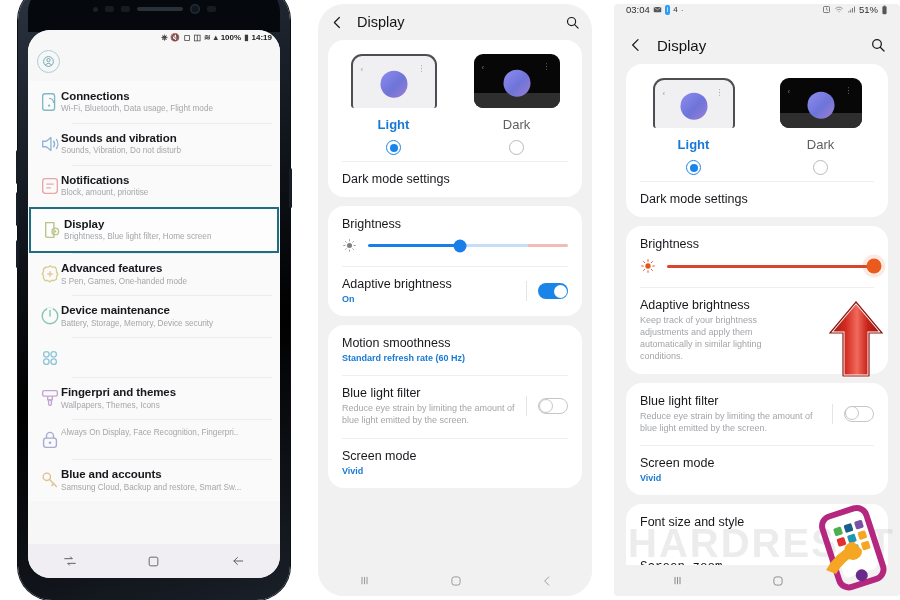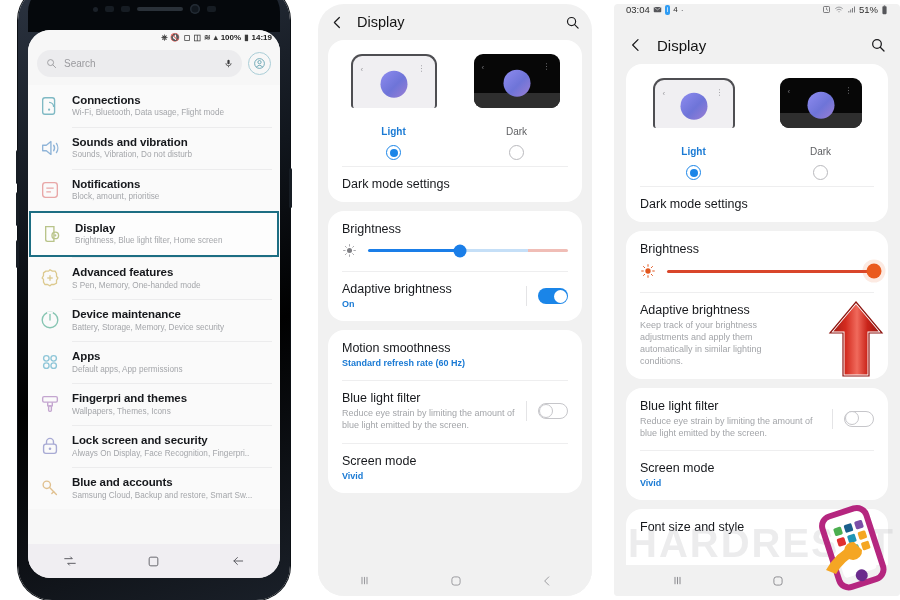--- a/index.html
+++ b/index.html
@@ -49,21 +49,21 @@
     display:flex; align-items:center; padding:0 9px; gap:7px;
   }
   .searchbox .ph { font-size:10px; color:#9a9a9e; }
   .acct {
     width:23px;height:23px;border-radius:50%;
     border:1px solid #a9cdd6; display:flex;align-items:center;justify-content:center;
     background:#f7f7f7; flex:0 0 auto;
   }
   .s-list { background:#fafafa; }
   .s-item {
-    display:flex; align-items:flex-start; gap:11px;
+    display:flex; align-items:flex-start; 
     padding:8px 10px 8px 11px; position:relative;
   }
   .s-item + .s-item::before {
     content:""; position:absolute; left:44px; right:8px; top:0; height:1px; background:#ececed;
   }
   .s-ico { width:22px; height:22px; flex:0 0 auto; margin-top:2px; }
   .s-txt { min-width:0; }
   .s-title { font-size:11.5px; color:#16181c; font-weight:bold; letter-spacing:-.1px; line-height:1.25; }
   .s-sub { font-size:8.2px; color:#a4a6aa; margin-top:1px; line-height:1.3;
            white-space:nowrap; overflow:hidden; text-overflow:ellipsis; }
@@ -102,21 +102,21 @@
   }
   .thumb-dark::after{content:"";position:absolute;left:0;right:0;bottom:0;height:15px;background:#2e2e2e;}
   .tball {
     position:absolute; left:50%; top:50%; transform:translate(-50%,-42%);
     width:27px;height:27px;border-radius:50%;
     background:linear-gradient(135deg,#8f8cf0,#6e74d8 55%,#9b7fd4);
     z-index:2;
   }
   .tchev { position:absolute; top:9px; font-size:8px; color:#9a9a9e; }
   .tdots { position:absolute; top:8px; font-size:8px; color:#9a9a9e; letter-spacing:0; }
-  .mode-label { font-size:10px; margin-top:18px; }
+  .mode-label { font-size:13px; margin-top:9px; }
   .mode-label.on { color:#1a7ad4; font-weight:bold; }
   .mode-label.off { color:#5f6063; }
   .radio { width:15px;height:15px;border-radius:50%; margin-top:8px;
            border:1.6px solid #1a85e8; display:flex;align-items:center;justify-content:center; }
   .radio .dot { width:8px;height:8px;border-radius:50%;background:#1a85e8; }
   .radio.off { border-color:#b9b9bd; }
   .row { padding:11px 14px; position:relative; }
   .row.div::before{content:"";position:absolute;left:14px;right:14px;top:0;height:1px;background:#eeeeef;}
   .row-title { font-size:12.5px; color:#16181c; }
   .row-sub { font-size:9px; color:#a3a5a9; margin-top:2px; line-height:1.35; }
@@ -194,33 +194,20 @@
         <span class="g">◻</span>
         <span class="g">◫</span>
         <span class="g">≋</span>
         <span class="g">▴</span>
         <span>100%</span>
         <span class="g">▮</span>
         <span>14:19</span>
       </div>
 
       <div class="searchwrap">
-        <div class="searchbox">
-          <svg class="icon-svg" width="11" height="11" viewBox="0 0 24 24">
-            <circle cx="10" cy="10" r="6.5" fill="none" stroke="#9a9a9e" stroke-width="2"></circle>
-            <line x1="15" y1="15" x2="21" y2="21" stroke="#9a9a9e" stroke-width="2" stroke-linecap="round"></line>
-          </svg>
-          <span class="ph">Search</span>
-          <span style="flex:1"></span>
-          <svg class="icon-svg" width="9" height="13" viewBox="0 0 24 24">
-            <rect x="9" y="2" width="6" height="12" rx="3" fill="#3c3c3e"></rect>
-            <path d="M5 11a7 7 0 0 0 14 0" fill="none" stroke="#3c3c3e" stroke-width="2"></path>
-            <line x1="12" y1="18" x2="12" y2="22" stroke="#3c3c3e" stroke-width="2"></line>
-          </svg>
-        </div>
         <div class="acct">
           <svg class="icon-svg" width="13" height="13" viewBox="0 0 24 24">
             <circle cx="12" cy="12" r="9" fill="none" stroke="#5e9fae" stroke-width="1.6"></circle>
             <circle cx="12" cy="9.5" r="3" fill="none" stroke="#5e9fae" stroke-width="1.6"></circle>
             <path d="M6.5 19a6 6 0 0 1 11 0" fill="none" stroke="#5e9fae" stroke-width="1.6"></path>
           </svg>
         </div>
       </div>
 
       <div class="s-list">
@@ -274,21 +261,21 @@
         </div>
 
         <div class="s-item">
           <svg class="s-ico" viewBox="0 0 24 24">
             <path d="M12 3l2.6 1.5h3l1.5 2.6v3L20.6 12 19.1 14.6v3l-2.6 1.5h-3L12 20.6 9.4 19.1h-3L4.9 16.5v-3L3.4 12l1.5-2.6v-3L7.5 4.5h3z" fill="none" stroke="#dcc98e" stroke-width="1.4" stroke-linejoin="round"></path>
             <line x1="12" y1="9" x2="12" y2="15" stroke="#dcc98e" stroke-width="1.4"></line>
             <line x1="9" y1="12" x2="15" y2="12" stroke="#dcc98e" stroke-width="1.4"></line>
           </svg>
           <div class="s-txt">
             <div class="s-title">Advanced features</div>
-            <div class="s-sub">S Pen, Memory, One-handed mode</div>
+            <div class="s-sub">S Pen, Games, One-handed mode</div>
           </div>
         </div>
 
         <div class="s-item">
           <svg class="s-ico" viewBox="0 0 24 24">
             <circle cx="12" cy="12" r="8.5" fill="none" stroke="#86c5b2" stroke-width="1.5"></circle>
             <path d="M12 6v6" fill="none" stroke="#86c5b2" stroke-width="1.5" stroke-linecap="round"></path>
             <path d="M15 4.5A8.5 8.5 0 0 0 9 4.5" fill="none" stroke="#fafafa" stroke-width="2.2"></path>
           </svg>
           <div class="s-txt">
@@ -297,24 +284,20 @@
           </div>
         </div>
 
         <div class="s-item">
           <svg class="s-ico" viewBox="0 0 24 24">
             <circle cx="8" cy="8" r="3" fill="none" stroke="#8fc6d8" stroke-width="1.5"></circle>
             <circle cx="16" cy="8" r="3" fill="none" stroke="#8fc6d8" stroke-width="1.5"></circle>
             <circle cx="8" cy="16" r="3" fill="none" stroke="#8fc6d8" stroke-width="1.5"></circle>
             <circle cx="16" cy="16" r="3" fill="none" stroke="#8fc6d8" stroke-width="1.5"></circle>
           </svg>
-          <div class="s-txt">
-            <div class="s-title">Apps</div>
-            <div class="s-sub">Default apps, App permissions</div>
-          </div>
         </div>
 
         <div class="s-item">
           <svg class="s-ico" viewBox="0 0 24 24">
             <rect x="4" y="4" width="16" height="6" rx="1.5" fill="none" stroke="#c3a5cf" stroke-width="1.5"></rect>
             <path d="M9.5 10v4h5v-4" fill="none" stroke="#c3a5cf" stroke-width="1.5"></path>
             <rect x="10.5" y="14" width="3" height="6" rx="1.2" fill="none" stroke="#c3a5cf" stroke-width="1.5"></rect>
           </svg>
           <div class="s-txt">
             <div class="s-title">Fingerpri and themes</div>
@@ -322,21 +305,20 @@
           </div>
         </div>
 
         <div class="s-item">
           <svg class="s-ico" viewBox="0 0 24 24">
             <rect x="5" y="10" width="14" height="10" rx="2.5" fill="none" stroke="#a8aad4" stroke-width="1.5"></rect>
             <path d="M8.2 10V7.5a3.8 3.8 0 0 1 7.6 0V10" fill="none" stroke="#a8aad4" stroke-width="1.5"></path>
             <circle cx="12" cy="15" r="1.4" fill="#a8aad4"></circle>
           </svg>
           <div class="s-txt">
-            <div class="s-title">Lock screen and security</div>
             <div class="s-sub">Always On Display, Face Recognition, Fingerpri..</div>
           </div>
         </div>
 
         <div class="s-item">
           <svg class="s-ico" viewBox="0 0 24 24">
             <circle cx="8.5" cy="8.5" r="4" fill="none" stroke="#e0c08f" stroke-width="1.5"></circle>
             <path d="M11.3 11.3L19 19" fill="none" stroke="#e0c08f" stroke-width="1.5" stroke-linecap="round"></path>
             <path d="M16 16l-2 2" fill="none" stroke="#e0c08f" stroke-width="1.5" stroke-linecap="round"></path>
           </svg>

